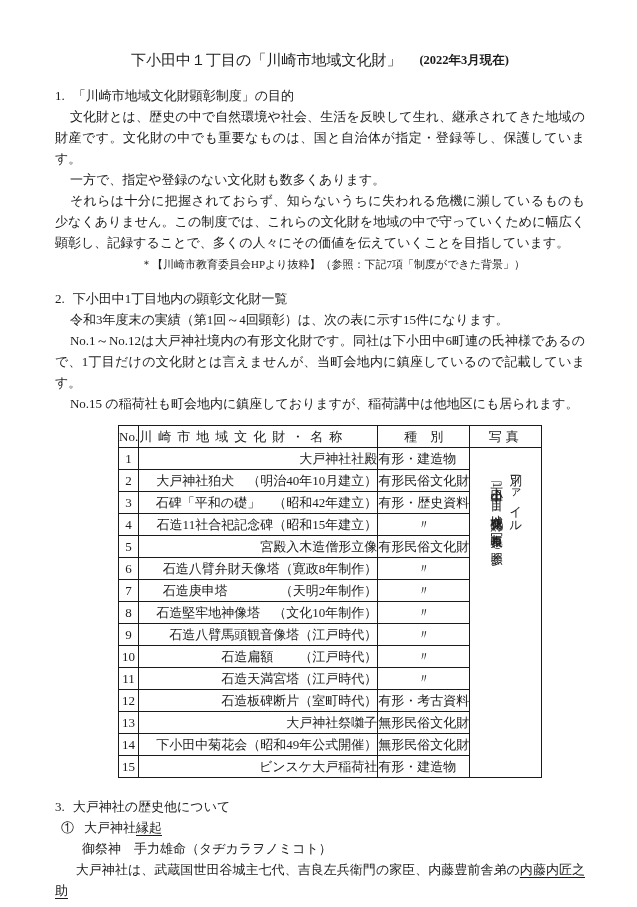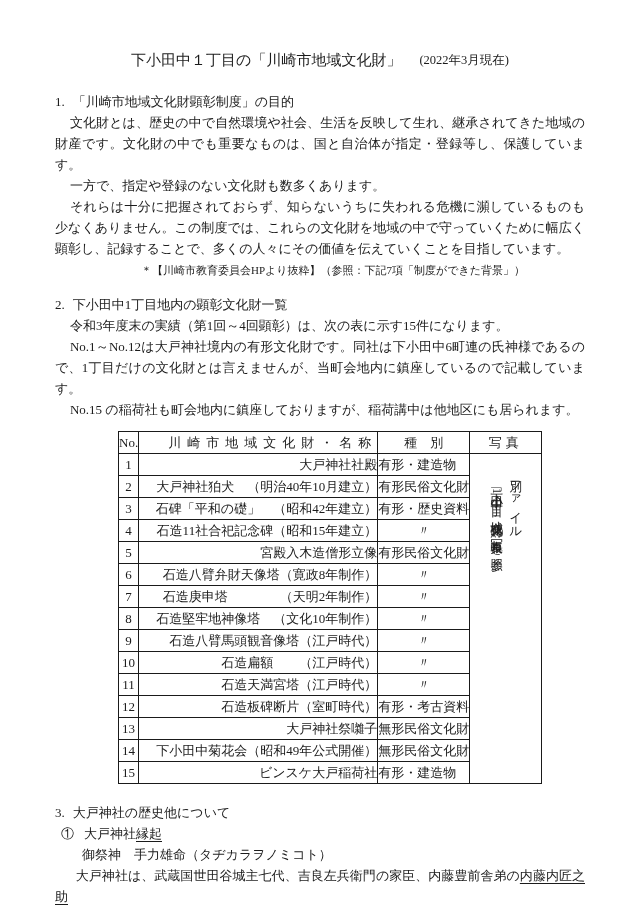--- a/index.html
+++ b/index.html
@@ -19,24 +19,24 @@
     line-height: 21px;
     padding: 50px 52px 0 55px;
     overflow: hidden;
   }
   .title-row {
     display: flex;
     justify-content: center;
     align-items: flex-start;
     gap: 18px;
     font-size: 15px;
-    margin-bottom: 20px;
-    white-space: nowrap;
-  }
-  .title-row .date { font-size: 12.5px; }
+    margin-bottom: 14px;
+    white-space: nowrap;
+  }
+  .title-row .date { font-size: 12.5px; font-weight: bold; }
   .heading {
     display: flex;
     gap: 8px;
     white-space: nowrap;
   }
   .sec { margin: 0; }
   .sec1 { margin-top: 0; }
   .sec2 { margin-top: 13px; }
   .sec3 { margin-top: 18px; }
   p.para {
@@ -59,21 +59,21 @@
     border: 1px solid #1a1a1a;
     font-weight: normal;
     font-size: 13px;
     padding: 0;
     height: 20px;
     box-sizing: border-box;
     overflow: hidden;
     white-space: nowrap;
   }
   th.h-no, td.c-no { width: 14px; text-align: center; margin-top: 8px; }
-  th.h-name { width: 239px; text-align: right; letter-spacing: 6px; }
+  th.h-name { width: 239px; text-align: left; letter-spacing: 6px; }
   td.c-name { width: 239px; text-align: right; padding: 0 3px 0 6px; }
   th.h-type { width: 76px; text-align: center; }
   td.c-type { width: 76px; text-align: left; padding-left: 6px; }
   td.c-type.ditto { text-align: center; padding-left: 0; }
   th.h-photo { width: 72px; text-align: center; letter-spacing: 4px; }
   td.c-photo { width: 72px; vertical-align: top; }
   .vert {
     display: flex;
     flex-direction: row-reverse;
     justify-content: center;

